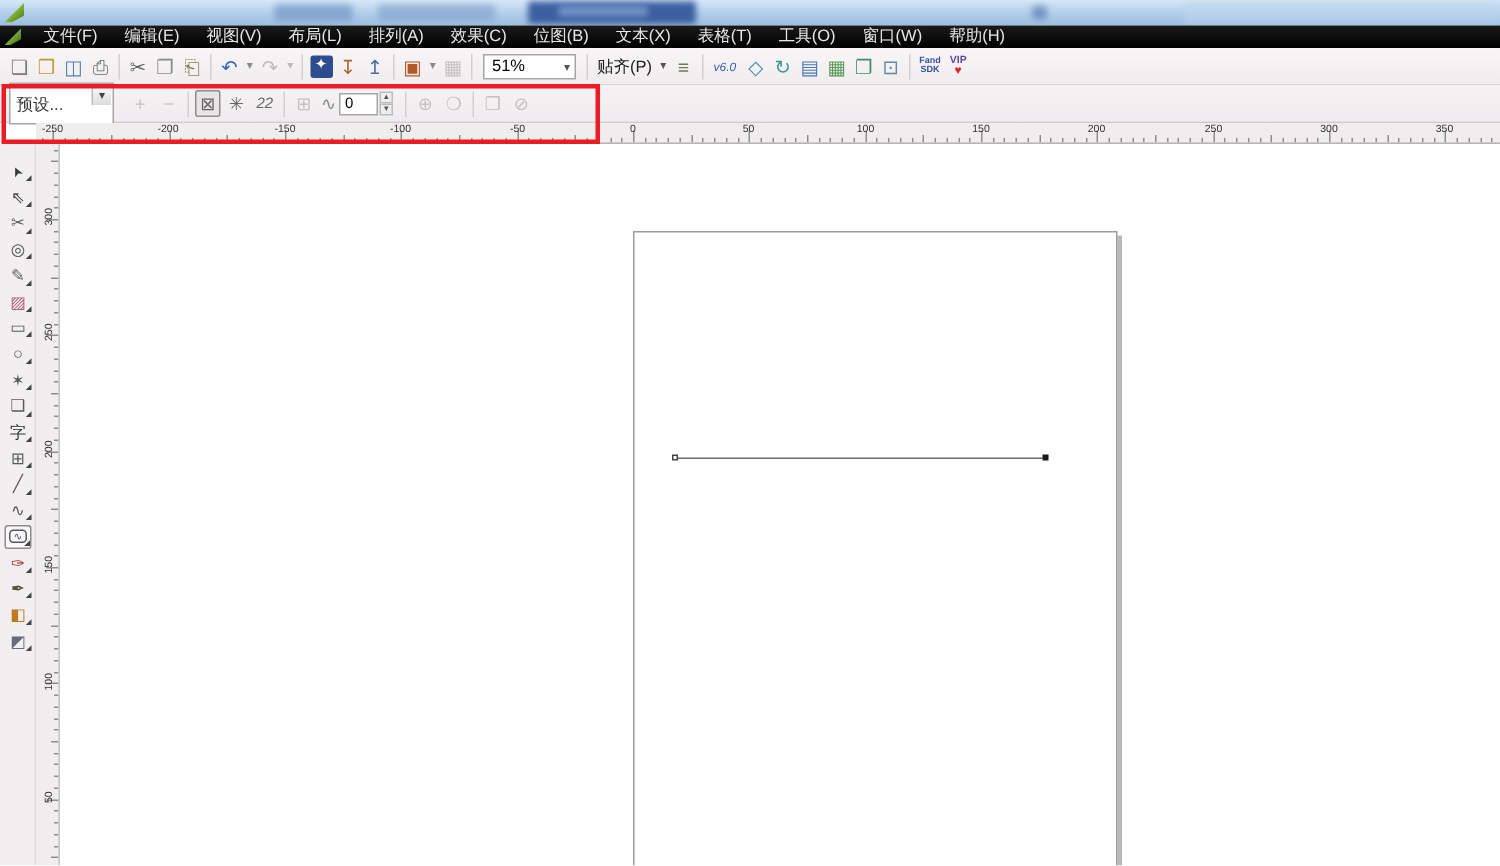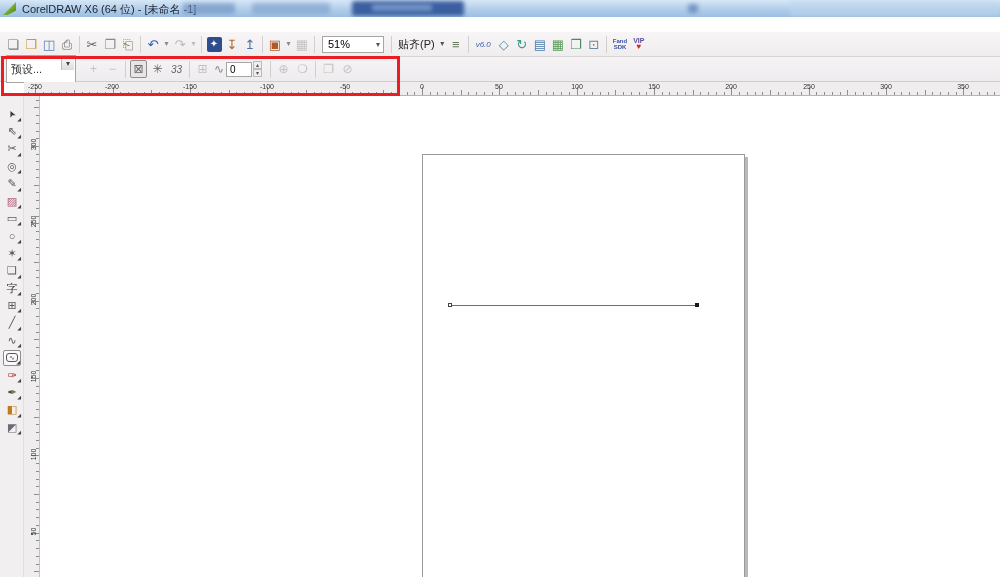--- a/index.html
+++ b/index.html
@@ -100,29 +100,44 @@
   #node-left { border:1px solid #444; background:#fff; }
   #node-right { background:#1a1a1a; }
 </style>
 </head>
 <body>
 
 <div id="app">
 
   <div id="titlebar">
     <span class="logo"></span>
-    <span class="title">CorelDRAW X6 (64 位) - [未命名 -1]</span>
     <div class="blurseg" id="blur1"></div>
     <div class="blurseg" id="blur2"></div>
     <div class="blurseg" id="blur3"></div>
     <div class="blurseg" id="blur3b"></div>
     <div class="blurseg" id="blur4"></div>
     <div class="blurseg" id="blur5"></div>
   </div>
 
+  <div id="menubar">
+    <span class="logo"></span>
+
+  <span class="menu-item">文件(F)</span>
+      <span class="menu-item">编辑(E)</span>
+      <span class="menu-item">视图(V)</span>
+      <span class="menu-item">布局(L)</span>
+      <span class="menu-item">排列(A)</span>
+      <span class="menu-item">效果(C)</span>
+      <span class="menu-item">位图(B)</span>
+      <span class="menu-item">文本(X)</span>
+      <span class="menu-item">表格(T)</span>
+      <span class="menu-item">工具(O)</span>
+      <span class="menu-item">窗口(W)</span>
+      <span class="menu-item">帮助(H)</span>
+    </div>
 
   <div id="toolbar">
     <span id="tb-buttons" style="display:flex;align-items:center;">
         <span class="tbtn" style="color: rgb(122, 122, 122);">❏</span>
         <span class="tbtn" style="color: rgb(194, 154, 58);">❒</span>
         <span class="tbtn" style="color: rgb(91, 127, 181);">◫</span>
         <span class="tbtn" style="color: rgb(106, 106, 106);">⎙</span>
         <span class="tsep"></span>
         <span class="tbtn" style="color: rgb(95, 95, 95);">✂</span>
         <span class="tbtn" style="color: rgb(138, 138, 138);">❐</span>
@@ -178,21 +193,21 @@
   <div id="propbar">
     <span id="preset-combo">
       <span>预设...</span>
       <span class="arrow">▾</span>
     </span>
     <span class="pbtn grayed">+</span>
     <span class="pbtn grayed">−</span>
     <span class="tsep"></span>
     <span class="pbtn active">⊠</span>
     <span class="pbtn">✳</span>
-    <span class="pbtn" style="font-size:10px;font-style:italic;">33</span>
+    <span class="pbtn" style="font-size:10px;font-style:italic;">22</span>
     <span class="tsep"></span>
     <span class="pbtn grayed">⊞</span>
     <span class="pbtn" style="width:12px;color:#8a8a8a;">∿</span>
     <input id="amp-input" value="0" style="">
     <span id="amp-spinner">
       <span>▴</span>
       <span>▾</span>
     </span>
     <span class="tsep" style="margin-left:8px;"></span>
     <span class="pbtn grayed">⊕</span>

